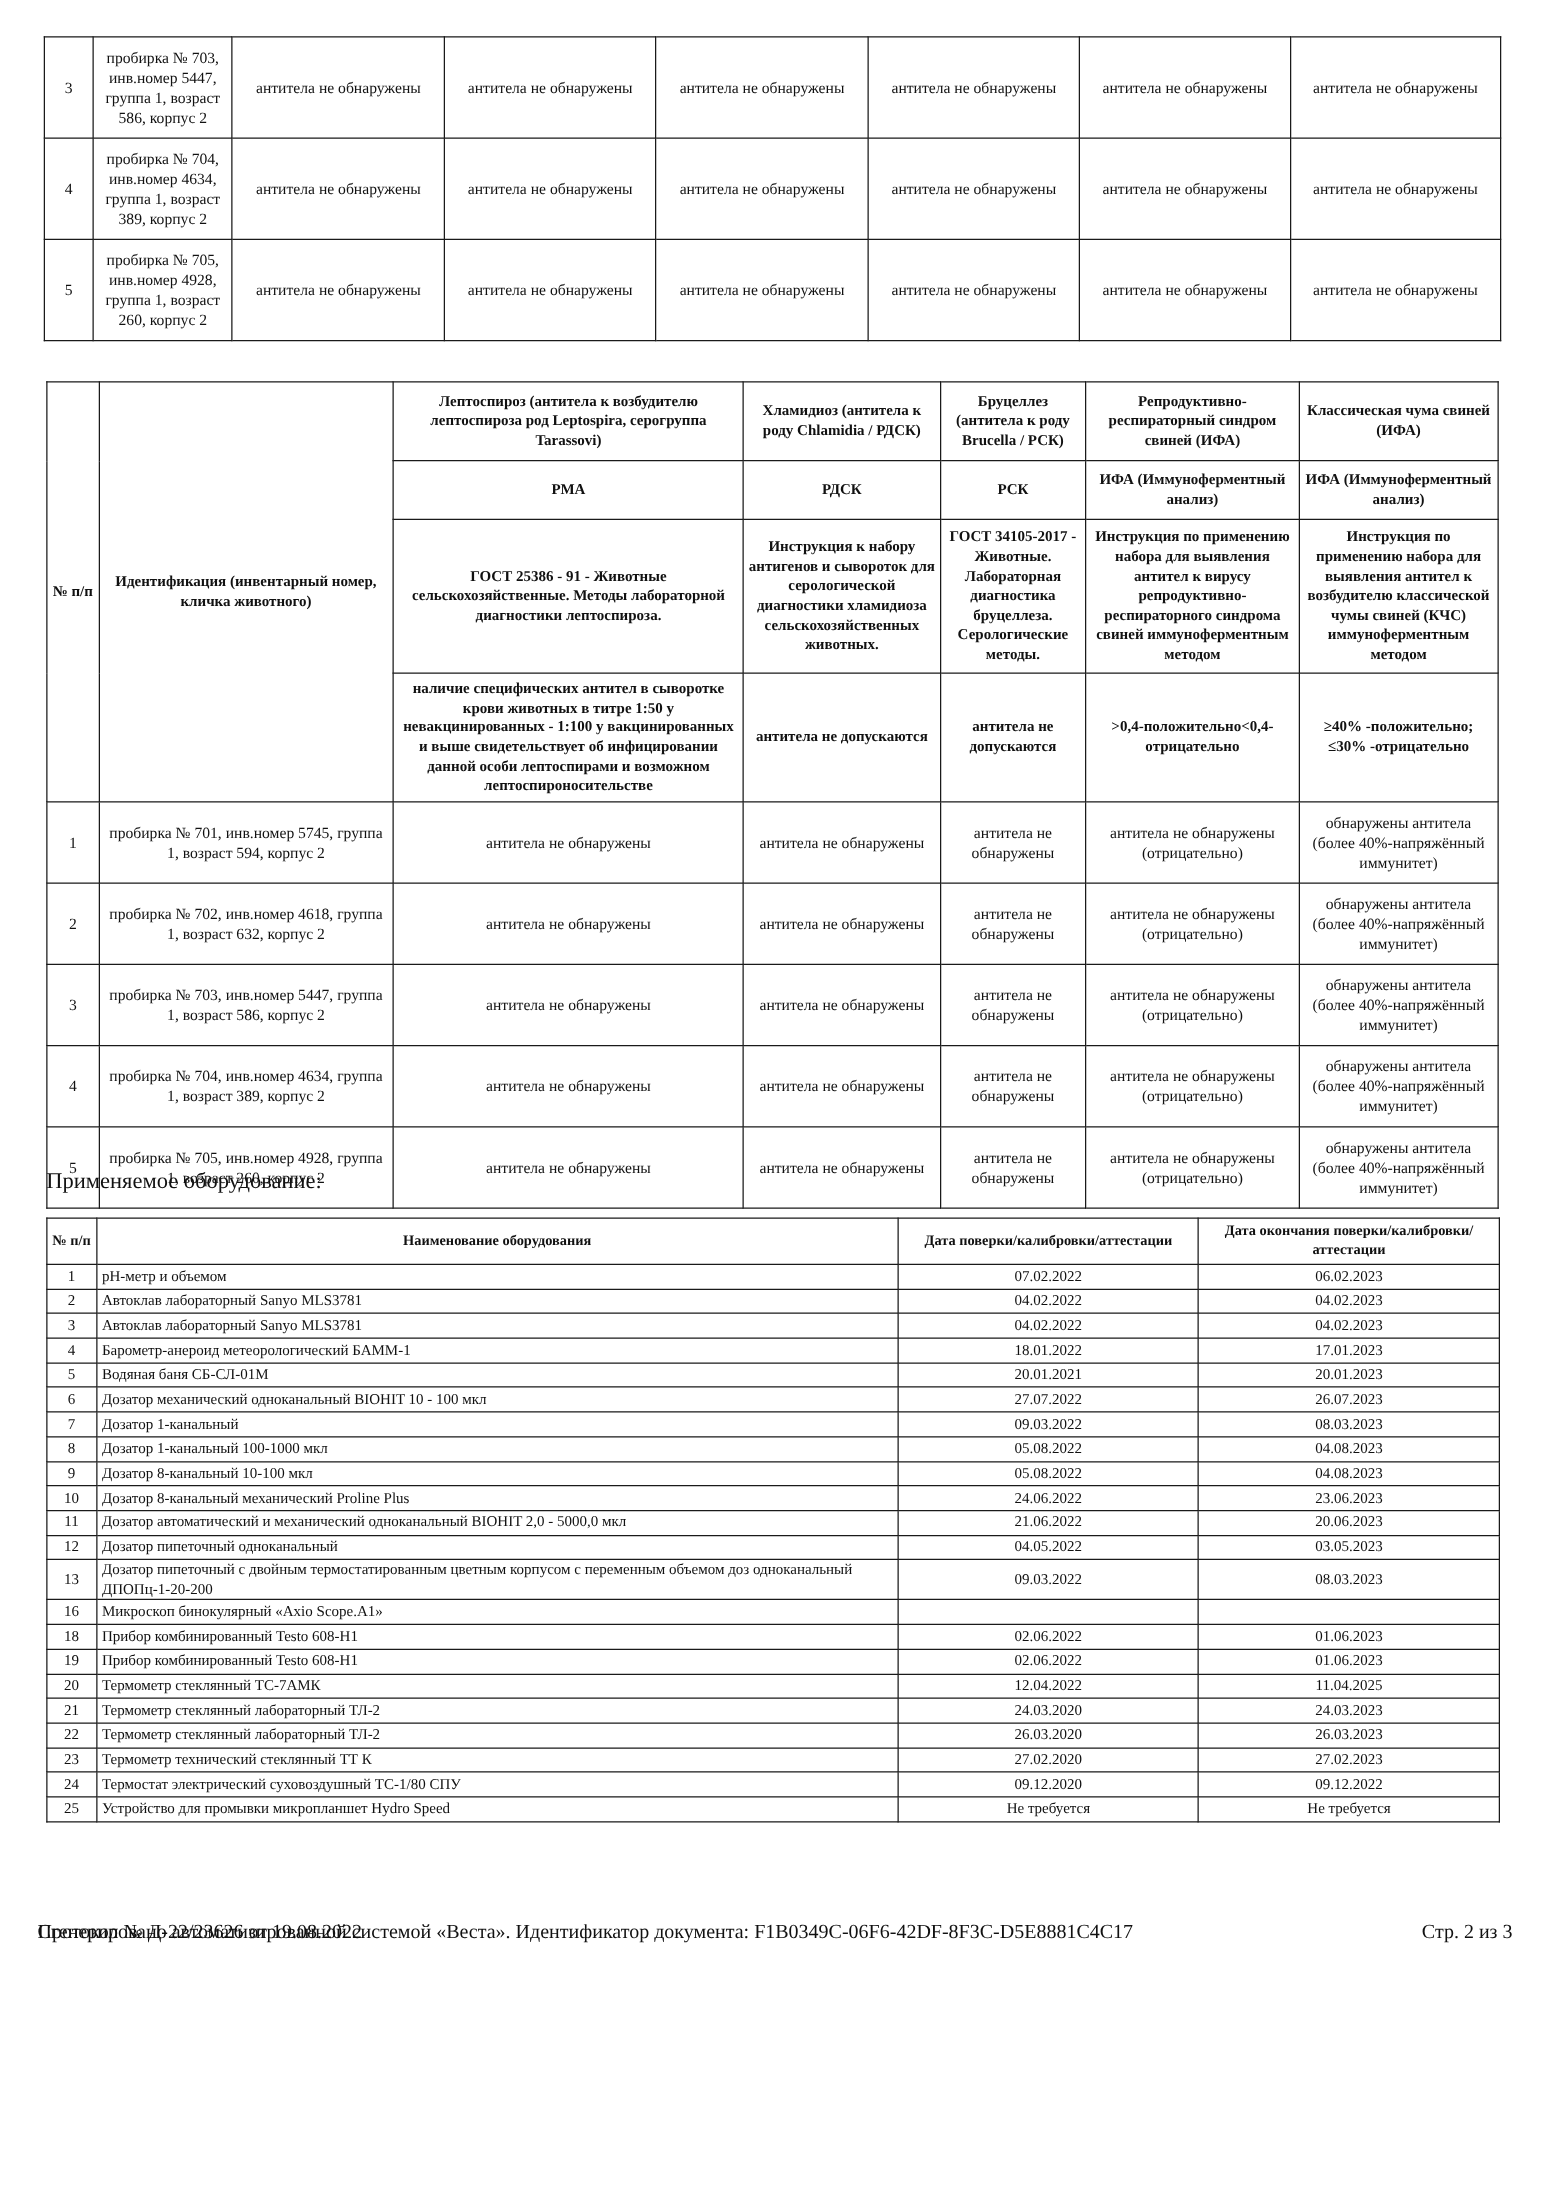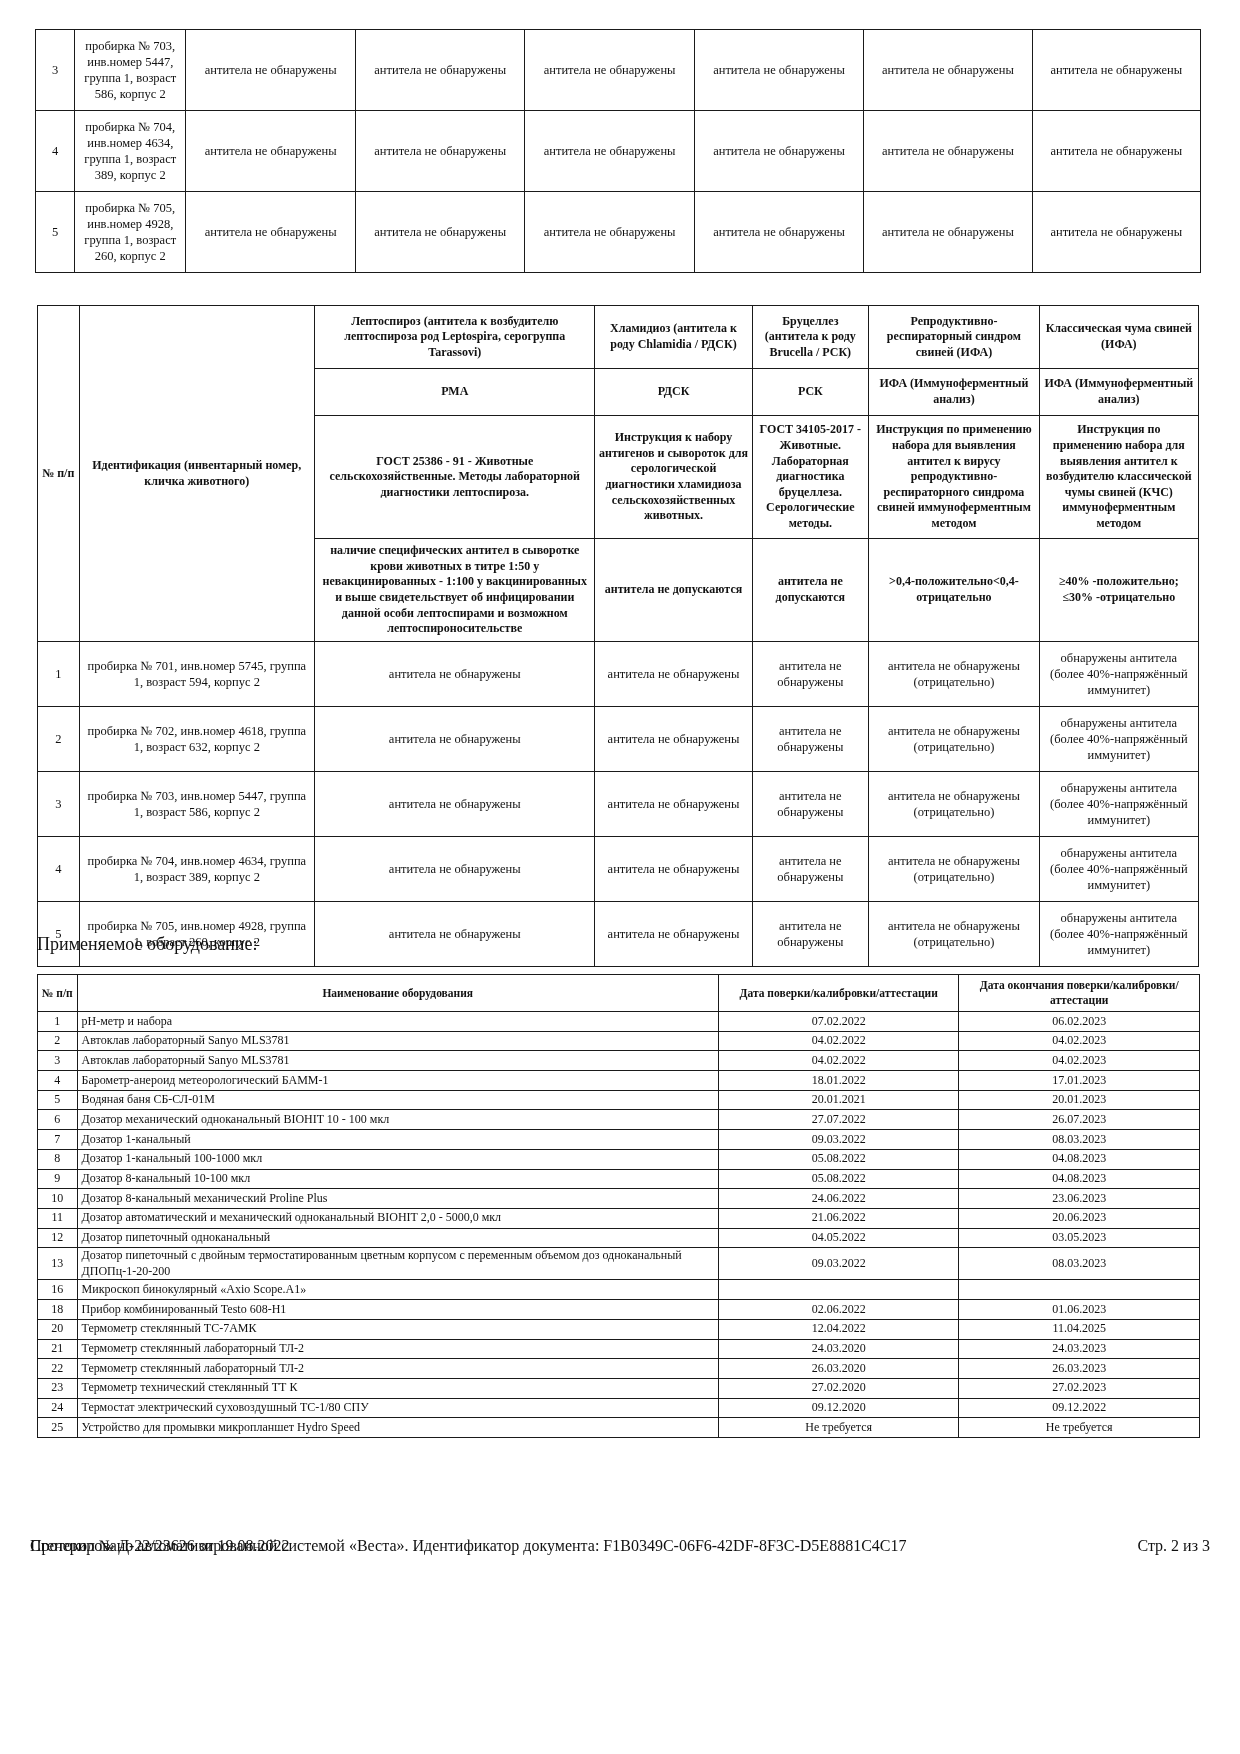--- a/index.html
+++ b/index.html
@@ -179,21 +179,21 @@
     <tr>
       <th>№ п/п</th>
       <th>Наименование оборудования</th>
       <th>Дата поверки/калибровки/аттестации</th>
       <th>Дата окончания поверки/калибровки/аттестации</th>
     </tr>
   </thead>
   <tbody id="t3-body">
       <tr>
         <td>1</td>
-        <td class="name">pH-метр и набора</td>
+        <td class="name">pH-метр и объемом</td>
         <td>07.02.2022</td>
         <td>06.02.2023</td>
       </tr>
       <tr>
         <td>2</td>
         <td class="name">Автоклав лабораторный Sanyo MLS3781</td>
         <td>04.02.2022</td>
         <td>04.02.2023</td>
       </tr>
       <tr>
@@ -268,20 +268,26 @@
         <td></td>
         <td></td>
       </tr>
       <tr>
         <td>18</td>
         <td class="name">Прибор комбинированный Testo 608-H1</td>
         <td>02.06.2022</td>
         <td>01.06.2023</td>
       </tr>
       <tr>
+        <td>19</td>
+        <td class="name">Прибор комбинированный Testo 608-H1</td>
+        <td>02.06.2022</td>
+        <td>01.06.2023</td>
+      </tr>
+      <tr>
         <td>20</td>
         <td class="name">Термометр стеклянный ТС-7АМК</td>
         <td>12.04.2022</td>
         <td>11.04.2025</td>
       </tr>
       <tr>
         <td>21</td>
         <td class="name">Термометр стеклянный лабораторный ТЛ-2</td>
         <td>24.03.2020</td>
         <td>24.03.2023</td>

